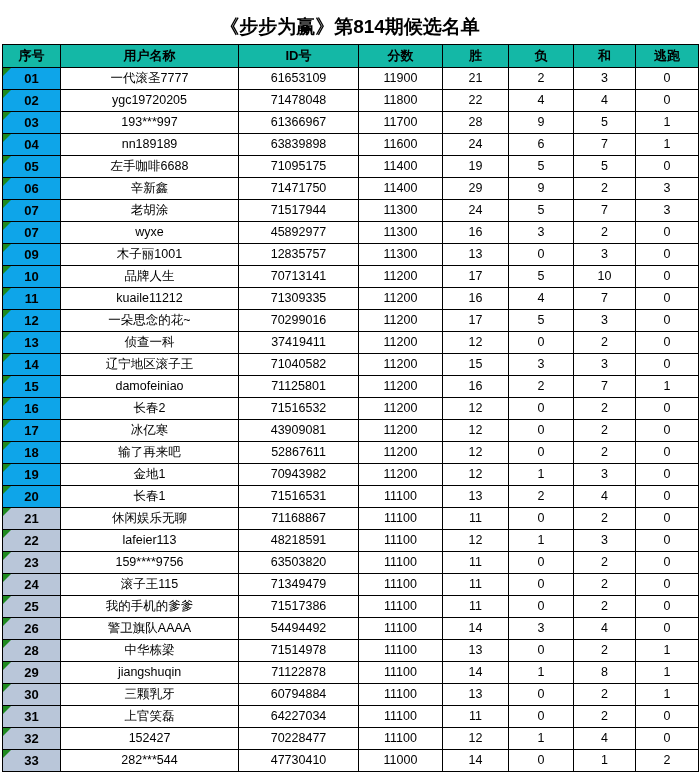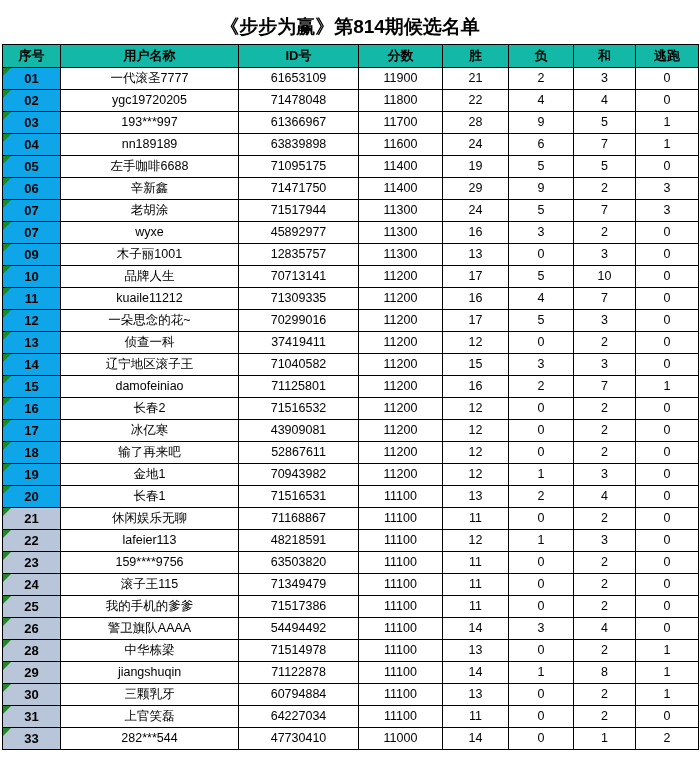--- a/index.html
+++ b/index.html
@@ -412,20 +412,30 @@
           <td class="seq">31</td>
           <td class="name">上官笑磊</td>
           <td class="num">64227034</td>
           <td class="num">11100</td>
           <td class="num">11</td>
           <td class="num">0</td>
           <td class="num">2</td>
           <td class="num">0</td>
         </tr>
         <tr class="alt">
+          <td class="seq">32</td>
+          <td class="name">152427</td>
+          <td class="num">70228477</td>
+          <td class="num">11100</td>
+          <td class="num">12</td>
+          <td class="num">1</td>
+          <td class="num">4</td>
+          <td class="num">0</td>
+        </tr>
+        <tr class="alt">
           <td class="seq">33</td>
           <td class="name">282***544</td>
           <td class="num">47730410</td>
           <td class="num">11000</td>
           <td class="num">14</td>
           <td class="num">0</td>
           <td class="num">1</td>
           <td class="num">2</td>
         </tr>
       </tbody>

